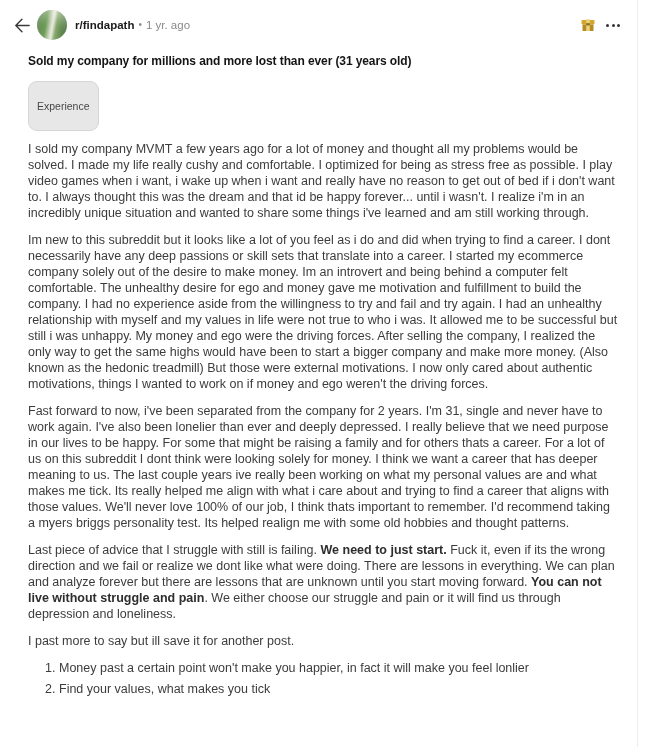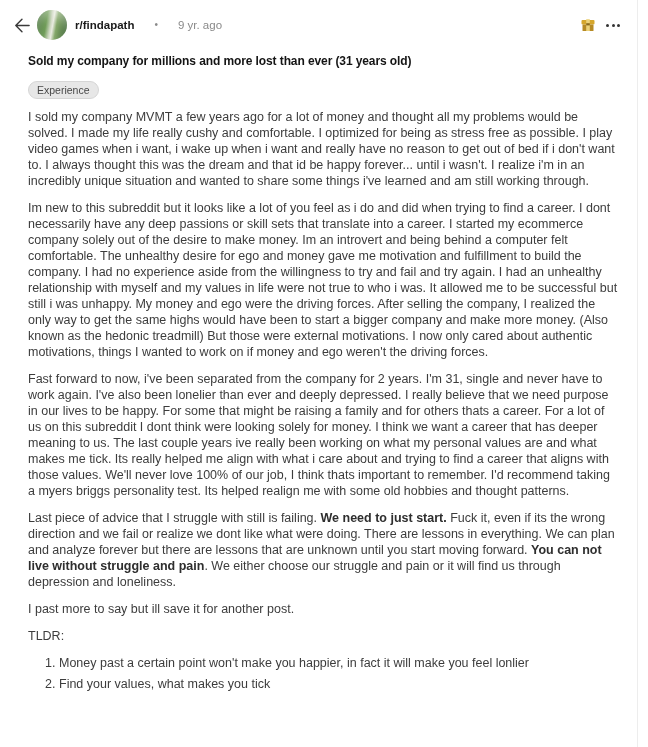--- a/index.html
+++ b/index.html
@@ -21,21 +21,21 @@
     width:26px;height:26px;border:none;background:transparent;cursor:pointer;
     display:flex;align-items:center;justify-content:center;padding:0;flex:0 0 auto;
   }
   .avatar{
     width:30px;height:30px;border-radius:50%;flex:0 0 auto;margin-left:3px;
     background:linear-gradient(100deg,#3f6a33 0%,#6d9b55 32%,#cfd8c2 46%,#e9ebe0 52%,#85a86a 63%,#2f5a28 100%);
     box-shadow:inset 0 6px 8px rgba(255,255,255,.35);
     cursor:pointer;
   }
   .meta{margin-left:8px;line-height:14px;}
-  .meta-row{display:flex;align-items:center;font-size:11.5px;gap:16px;}
+  .meta-row{display:flex;align-items:center;font-size:11.5px;}
   .subreddit{font-weight:bold;color:#1b1b1b;cursor:pointer;}
   .dot-sep{color:#8a8a8a;margin:0 4px;font-size:10px;}
   .post-age{color:#8a8a8a;}
   .username{color:#6b6b6b;cursor:pointer;}
   .flair-emoji{
     width:15px;height:15px;border-radius:50%;background:#efe7ed;border:1px solid #e2dade;
     margin-left:5px;display:inline-flex;align-items:center;justify-content:center;
   }
   .flair-emoji i{
     display:block;width:10px;height:8px;border-radius:5px 5px 4px 4px;
@@ -49,21 +49,21 @@
     display:flex;gap:2.5px;align-items:center;
   }
   .overflow i{width:3px;height:3px;border-radius:50%;background:#333;display:block;}
   
   .post-title{
     margin:9px 0 0 0;font-size:12px;line-height:21px;font-weight:bold;color:#141414;
     letter-spacing:-0.1px;
   }
   .post-flair{
     display:inline-block;margin-top:9px;background:#e7e7e7;border:1px solid #d6d6d6;
-    color:#484848;font-size:10.5px;line-height:12px;padding:2px 8px;border-radius:9px;cursor:pointer;
+    color:#484848;font-size:10.5px;line-height:12px;padding:18px 8px;border-radius:9px;cursor:pointer;
   }
   
   .post-body{margin-top:10px;font-size:12.5px;line-height:16px;color:#3c3c3c;}
   .post-body p{margin:0 0 11px 0;}
   .post-body strong{color:#2e2e2e;}
   .tldr-list{margin:1px 0 0 0;padding-left:31px;}
   .tldr-list li{margin-bottom:5px;}
 </style>
 </head>
 <body>
@@ -76,21 +76,21 @@
         <path d="M10.5 3.5 L4 10 L10.5 16.5 M4 10 H18" stroke="#3a3a3a" stroke-width="1.5" fill="none" stroke-linecap="round" stroke-linejoin="round"></path>
       </svg>
     </button>
 
     <div class="avatar"></div>
 
     <div class="meta">
       <div class="meta-row">
         <span class="subreddit">r/findapath</span>
         <span class="dot-sep">•</span>
-        <span class="post-age">9 yr. ago</span>
+        <span class="post-age">1 yr. ago</span>
       </div>
     </div>
 
     <div class="spacer"></div>
 
     <div class="actions">
       <svg class="award" viewBox="0 0 14 14">
         <rect x="0.5" y="2" width="13" height="4.5" rx="1" fill="#d5a62c"></rect>
         <rect x="1.5" y="6.5" width="11" height="6.5" rx="0.5" fill="#b68a24"></rect>
         <rect x="5.2" y="1.2" width="3.6" height="11.8" fill="#ecd27a"></rect>
@@ -109,20 +109,19 @@
   <span class="post-flair">Experience</span>
 
   <div class="post-body">
     <div>
         <p><span>I sold my company MVMT a few years ago for a lot of money and thought all my problems would be solved. I made my life really cushy and comfortable. I optimized for being as stress free as possible. I play video games when i want, i wake up when i want and really have no reason to get out of bed if i don't want to. I always thought this was the dream and that id be happy forever... until i wasn't. I realize i'm in an incredibly unique situation and wanted to share some things i've learned and am still working through.</span></p>
         <p><span>Im new to this subreddit but it looks like a lot of you feel as i do and did when trying to find a career. I dont necessarily have any deep passions or skill sets that translate into a career. I started my ecommerce company solely out of the desire to make money. Im an introvert and being behind a computer felt comfortable. The unhealthy desire for ego and money gave me motivation and fulfillment to build the company. I had no experience aside from the willingness to try and fail and try again. I had an unhealthy relationship with myself and my values in life were not true to who i was. It allowed me to be successful but still i was unhappy. My money and ego were the driving forces. After selling the company, I realized the only way to get the same highs would have been to start a bigger company and make more money. (Also known as the hedonic treadmill) But those were external motivations. I now only cared about authentic motivations, things I wanted to work on if money and ego weren't the driving forces.</span></p>
         <p><span>Fast forward to now, i've been separated from the company for 2 years. I'm 31, single and never have to work again. I've also been lonelier than ever and deeply depressed. I really believe that we need purpose in our lives to be happy. For some that might be raising a family and for others thats a career. For a lot of us on this subreddit I dont think were looking solely for money. I think we want a career that has deeper meaning to us. The last couple years ive really been working on what my personal values are and what makes me tick. Its really helped me align with what i care about and trying to find a career that aligns with those values. We'll never love 100% of our job, I think thats important to remember. I'd recommend taking a myers briggs personality test. Its helped realign me with some old hobbies and thought patterns.</span></p>
         <p><span>Last piece of advice that I struggle with still is failing. </span><strong>We need to just start.</strong><span> Fuck it, even if its the wrong direction and we fail or realize we dont like what were doing. There are lessons in everything. We can plan and analyze forever but there are lessons that are unknown until you start moving forward. </span><strong>You can not live without struggle and pain</strong><span>. We either choose our struggle and pain or it will find us through depression and loneliness.</span></p>
         <p><span>I past more to say but ill save it for another post.</span></p>
       </div>
-    <p>TLDR:</p>
     <ol class="tldr-list">
         <li>Money past a certain point won't make you happier, in fact it will make you feel lonlier</li>
         <li>Find your values, what makes you tick</li>
       </ol>
   </div>
 
 </div>
 
 </body></html>

